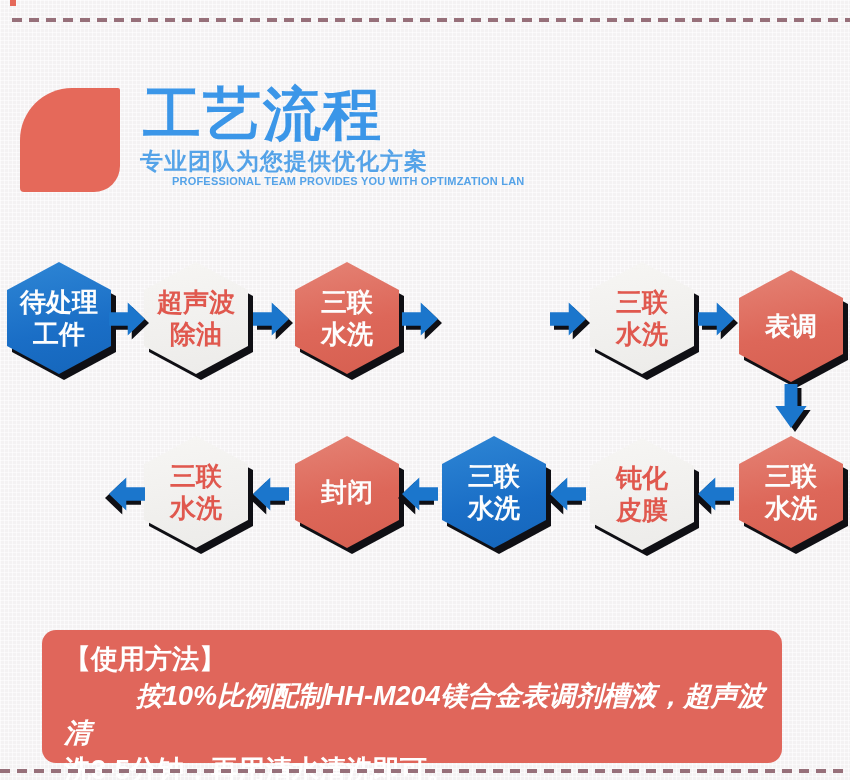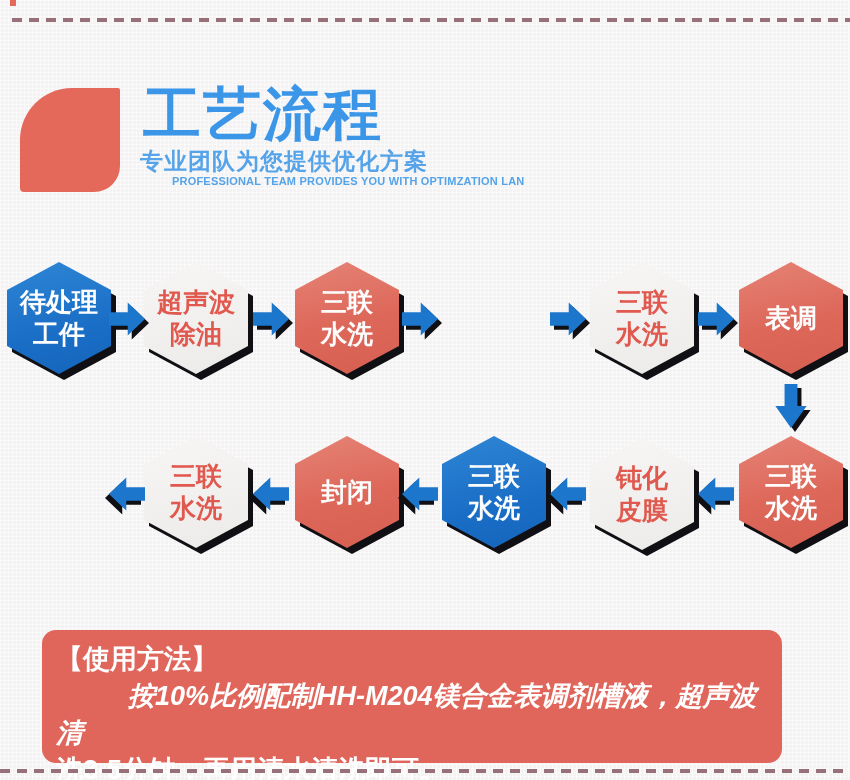--- a/index.html
+++ b/index.html
@@ -42,21 +42,21 @@
   .arrow.right i{clip-path:polygon(0% 31%,52% 31%,52% 4%,100% 50%,52% 96%,52% 69%,0% 69%);}
   .arrow.left i{clip-path:polygon(100% 31%,48% 31%,48% 4%,0% 50%,48% 96%,48% 69%,100% 69%);}
   .arrow.down{width:34px;height:44px;}
   .arrow.down i{clip-path:polygon(31% 0%,69% 0%,69% 50%,96% 50%,50% 100%,4% 50%,31% 50%);}
   .arrow i.sh{background:#0f0f14;transform:translate(4px,4px);}
   .arrow.left i.sh{transform:translate(-4px,4px);}
   .arrow i.fc{background:#1b76cc;}
 
   .usage-box{position:absolute;left:42px;top:630px;width:740px;height:133px;
     background:#e0665b;border-radius:14px;color:#ffffff;box-sizing:border-box;
-    padding:11px 14px 0 14px;font-size:27px;line-height:37px;font-weight:bold;}
+    padding:11px 14px 0 22px;font-size:27px;line-height:37px;font-weight:bold;}
   .usage-box .indent{text-indent:72px;font-style:italic;}
 </style>
 </head>
 <body>
 
 <div class="stage">
 
   <div class="corner-mark"></div>
   <div class="dash top"></div>
 
@@ -78,21 +78,21 @@
   <div class="hex" style="left:295px;top:262px">
     <span class="hx shadow"></span>
     <span class="hx face red">三联
 水洗</span>
   </div>
   <div class="hex" style="left:590px;top:262px">
     <span class="hx shadow"></span>
     <span class="hx face white">三联
 水洗</span>
   </div>
-  <div class="hex" style="left:739px;top:262px">
+  <div class="hex" style="left:739px;top:270px">
     <span class="hx shadow"></span>
     <span class="hx face red">表调</span>
   </div>
 
   <div class="arrow h right" style="left:109px;top:301px">
       <i class="sh"></i>
       <i class="fc"></i>
     </div>
   <div class="arrow h right" style="left:253px;top:301px">
       <i class="sh"></i>

